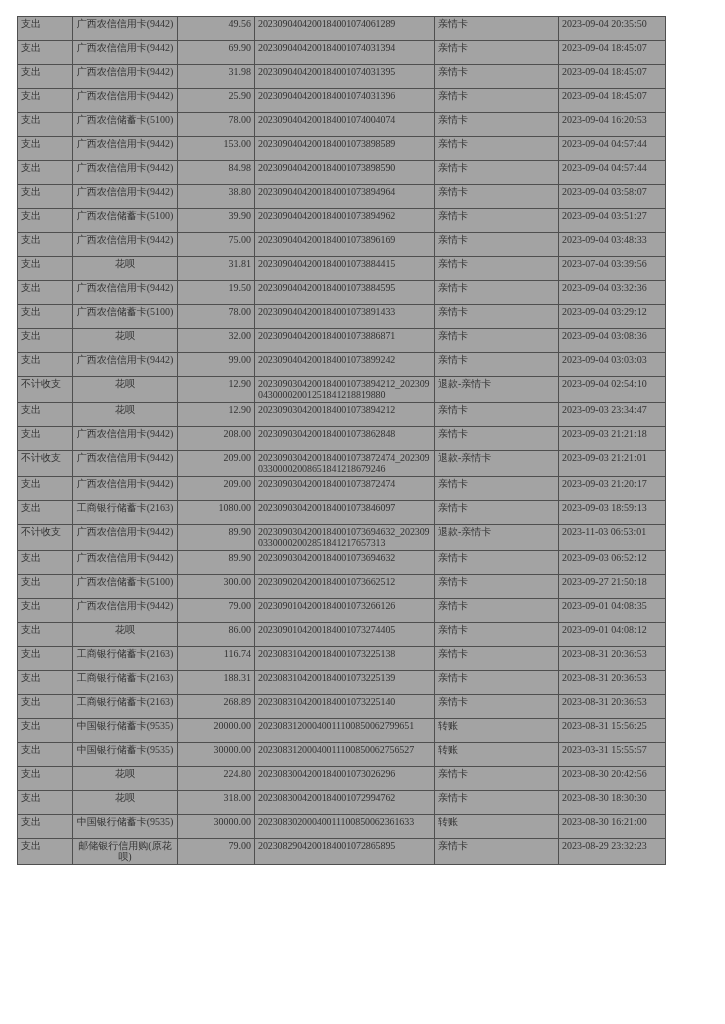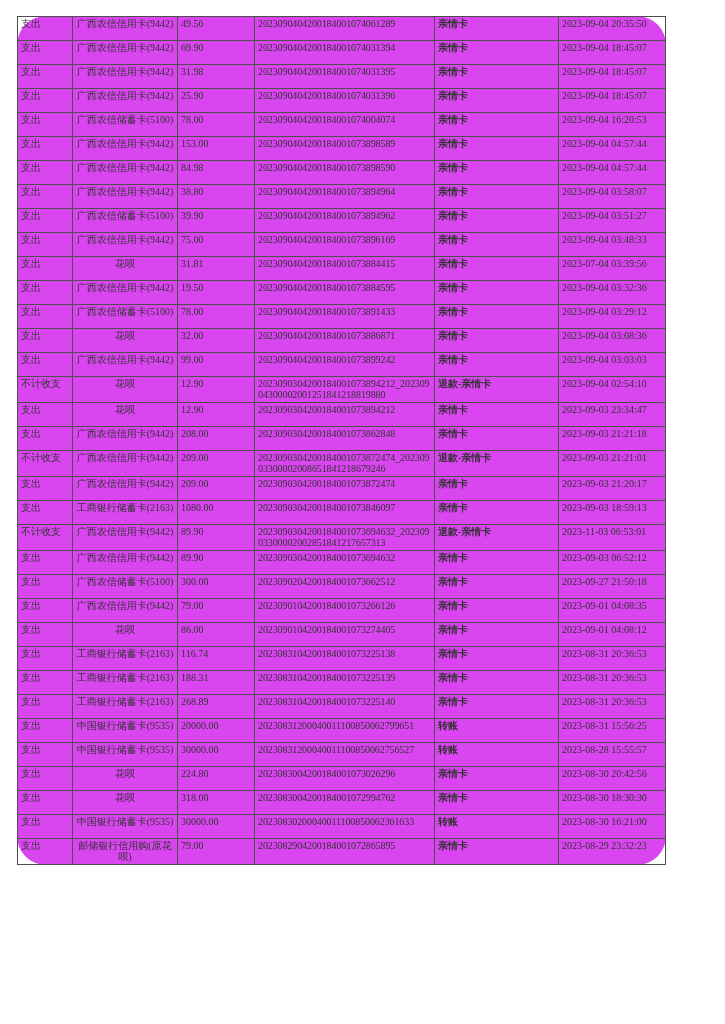--- a/index.html
+++ b/index.html
@@ -12,36 +12,35 @@
     height: 1024px;
     font-family: "Liberation Serif", "DejaVu Serif", serif;
     color: #333333;
     overflow: hidden;
   }
   table.txn {
     border-collapse: collapse;
     table-layout: fixed;
     margin: 16px 0 0 17px;
     width: 607px;
-    background: #d946ef;
-    border-radius: 29px;
+    background: #a3a3a3;
   }
   table.txn td {
     border: 1px solid #4f4f4f;
     vertical-align: top;
     padding: 1px 3px 2px 3px;
     font-size: 10px;
     line-height: 11px;
     overflow: hidden;
   }
   td.c0 { width: 48px; }
   td.c1 { width: 98px; text-align: center; }
-  td.c2 { width: 70px; }
+  td.c2 { width: 70px; text-align: right; }
   td.c3 { width: 173px; word-break: break-all; font-size: 9.5px; letter-spacing: -0.1px; }
-  td.c4 { width: 117px; font-weight: bold; }
+  td.c4 { width: 117px; }
   td.c5 { width: 100px; margin-left: 20px; }
   tr.row { height: 24px; }
 </style>
 </head>
 <body>
 
 <table class="txn">
   <tbody>
       <tr class="row">
         <td class="c0">支出</td>
@@ -282,21 +281,21 @@
         <td class="c3">20230831200040011100850062799651</td>
         <td class="c4">转账</td>
         <td class="c5">2023-08-31 15:56:25</td>
       </tr>
       <tr class="row">
         <td class="c0">支出</td>
         <td class="c1">中国银行储蓄卡(9535)</td>
         <td class="c2">30000.00</td>
         <td class="c3">20230831200040011100850062756527</td>
         <td class="c4">转账</td>
-        <td class="c5">2023-08-28 15:55:57</td>
+        <td class="c5">2023-03-31 15:55:57</td>
       </tr>
       <tr class="row">
         <td class="c0">支出</td>
         <td class="c1">花呗</td>
         <td class="c2">224.80</td>
         <td class="c3">2023083004200184001073026296</td>
         <td class="c4">亲情卡</td>
         <td class="c5">2023-08-30 20:42:56</td>
       </tr>
       <tr class="row">

